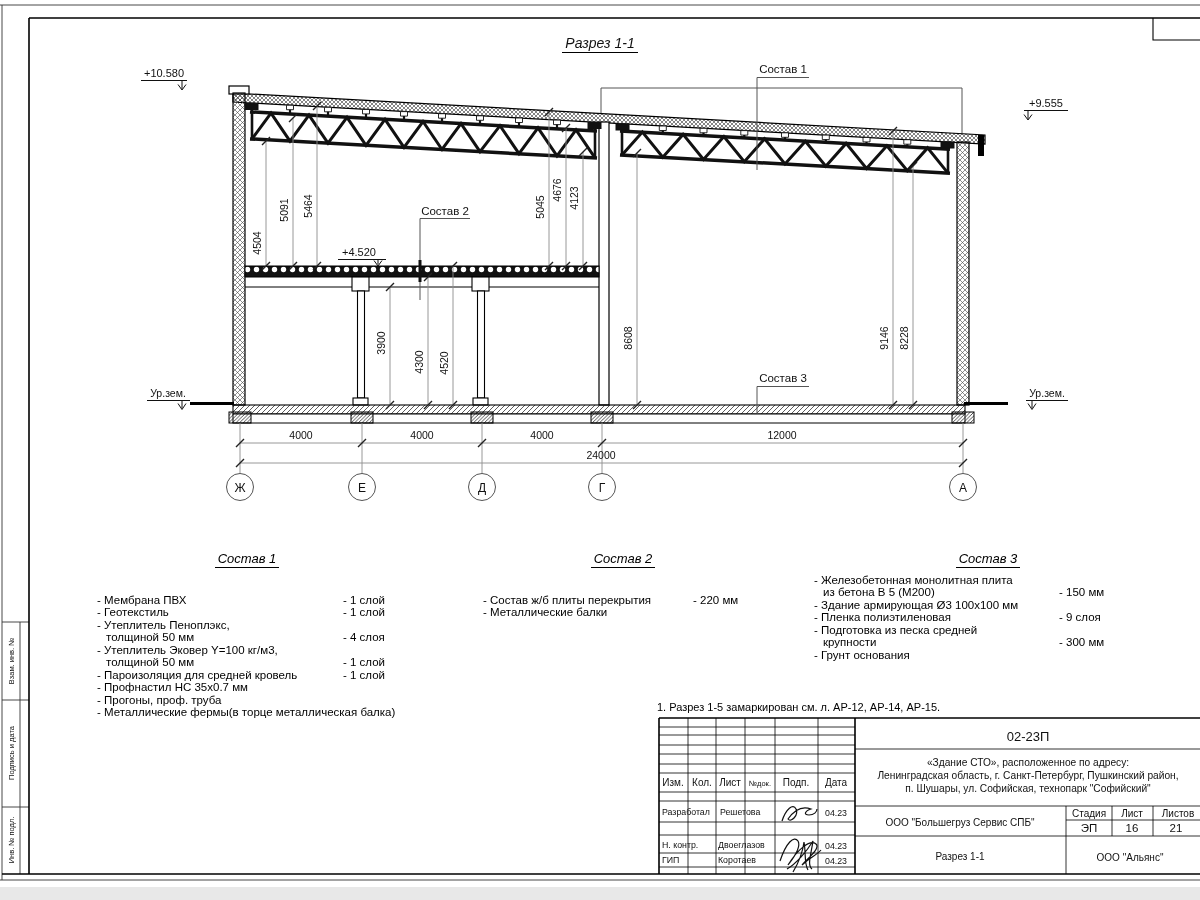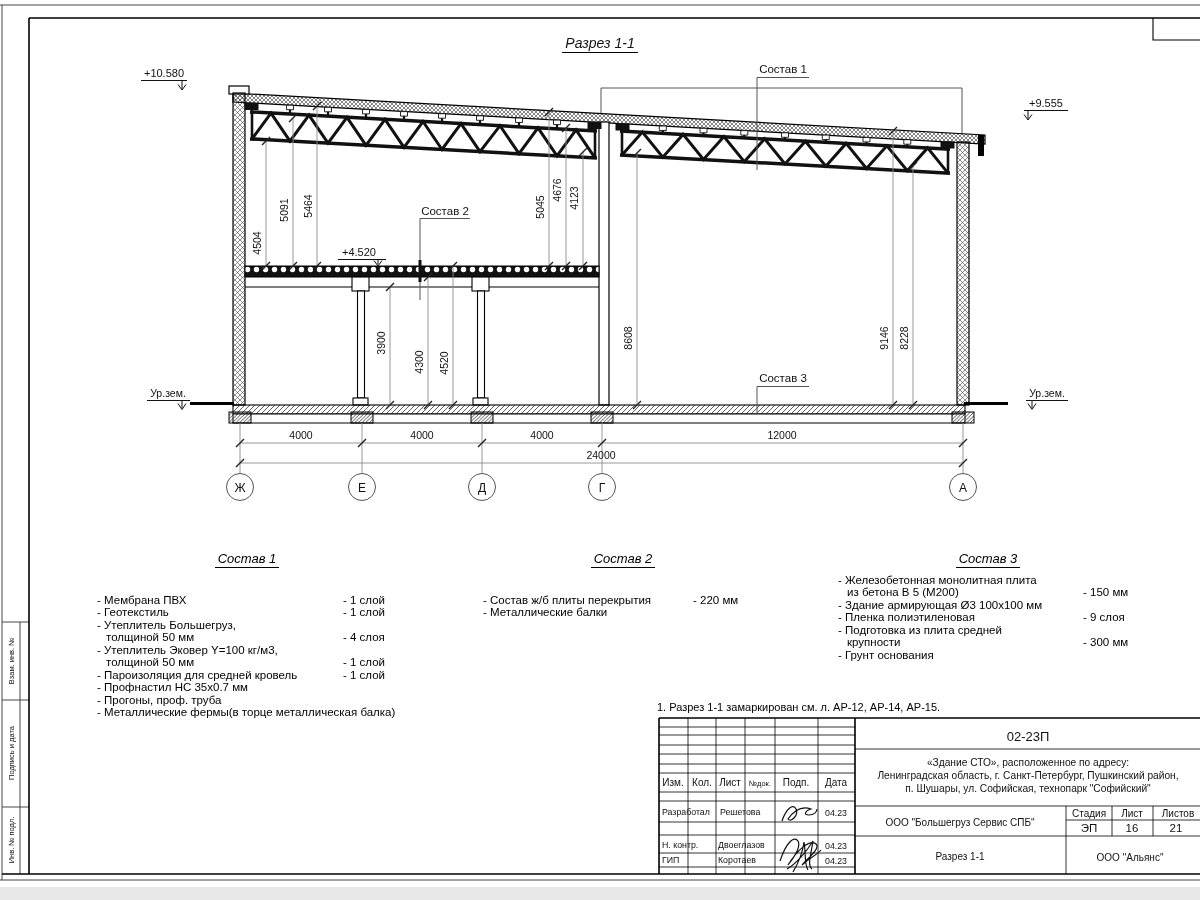--- a/index.html
+++ b/index.html
@@ -274,40 +274,40 @@
     <text class="tb-m" text-anchor="middle" x="960" y="826" font-size="10.5">ООО "Большегруз Сервис СПБ"</text>
     <text class="tb-m" text-anchor="middle" x="960" y="860" font-size="10.5">Разрез 1-1</text>
     <text class="tb-m" text-anchor="middle" x="1130" y="861" font-size="11">ООО "Альянс"</text>
   </g>
 </svg>
 
 <div class="abs s-title" style="left:97px;top:551px;width:300px"><span>Состав 1</span></div>
 <div id="s1-rows" class="abs s-rows" style="left:97px;top:594px;width:320px">
   <div class="srow"><span class="t">- Мембрана ПВХ</span><span class="v">- 1 слой</span></div>
   <div class="srow"><span class="t">- Геотекстиль</span><span class="v">- 1 слой</span></div>
-  <div class="srow"><span class="t">- Утеплитель Большегруз,</span><span class="v"></span></div>
+  <div class="srow"><span class="t">- Утеплитель Пеноплэкс,</span><span class="v"></span></div>
   <div class="srow"><span class="t cont">толщиной 50 мм</span><span class="v">- 4 слоя</span></div>
   <div class="srow"><span class="t">- Утеплитель Эковер Y=100 кг/м3,</span><span class="v"></span></div>
   <div class="srow"><span class="t cont">толщиной 50 мм</span><span class="v">- 1 слой</span></div>
   <div class="srow"><span class="t">- Пароизоляция для средней кровель</span><span class="v">- 1 слой</span></div>
   <div class="srow"><span class="t">- Профнастил НС 35х0.7 мм</span><span class="v"></span></div>
   <div class="srow"><span class="t">- Прогоны, проф. труба</span><span class="v"></span></div>
   <div class="srow"><span class="t">- Металлические фермы(в торце металлическая балка)</span><span class="v"></span></div>
 </div>
 
 <div class="abs s-title" style="left:483px;top:551px;width:280px"><span>Состав 2</span></div>
 <div id="s2-rows" class="abs s-rows" style="left:483px;top:594px;width:300px">
   <div class="srow"><span class="t">- Состав ж/б плиты перекрытия</span><span class="v">- 220 мм</span></div>
   <div class="srow"><span class="t">- Металлические балки</span><span class="v"></span></div>
 </div>
 
 <div class="abs s-title" style="left:838px;top:551px;width:300px"><span>Состав 3</span></div>
-<div id="s3-rows" class="abs s-rows" style="left:838px;top:574px;width:320px">
+<div id="s3-rows" class="abs s-rows" style="left:814px;top:574px;width:320px">
   <div class="srow"><span class="t">- Железобетонная  монолитная плита</span><span class="v"></span></div>
   <div class="srow"><span class="t cont">из бетона В 5 (М200)</span><span class="v">- 150 мм</span></div>
   <div class="srow"><span class="t">- Здание армирующая Ø3 100х100 мм</span><span class="v"></span></div>
   <div class="srow"><span class="t">- Пленка полиэтиленовая</span><span class="v">-  9 слоя</span></div>
-  <div class="srow"><span class="t">- Подготовка из плита средней</span><span class="v"></span></div>
+  <div class="srow"><span class="t">- Подготовка из песка средней</span><span class="v"></span></div>
   <div class="srow"><span class="t cont">крупности</span><span class="v">- 300 мм</span></div>
   <div class="srow"><span class="t">- Грунт основания</span><span class="v"></span></div>
 </div>
 
-<div id="note" class="abs" style="left:657px;top:701px">1. Разрез 1-1 замаркирован см. л. АР-12, АР-14, АР-15.</div>
+<div id="note" class="abs" style="left:657px;top:701px">1. Разрез 1-5 замаркирован см. л. АР-12, АР-14, АР-15.</div>
 
 </body></html>

